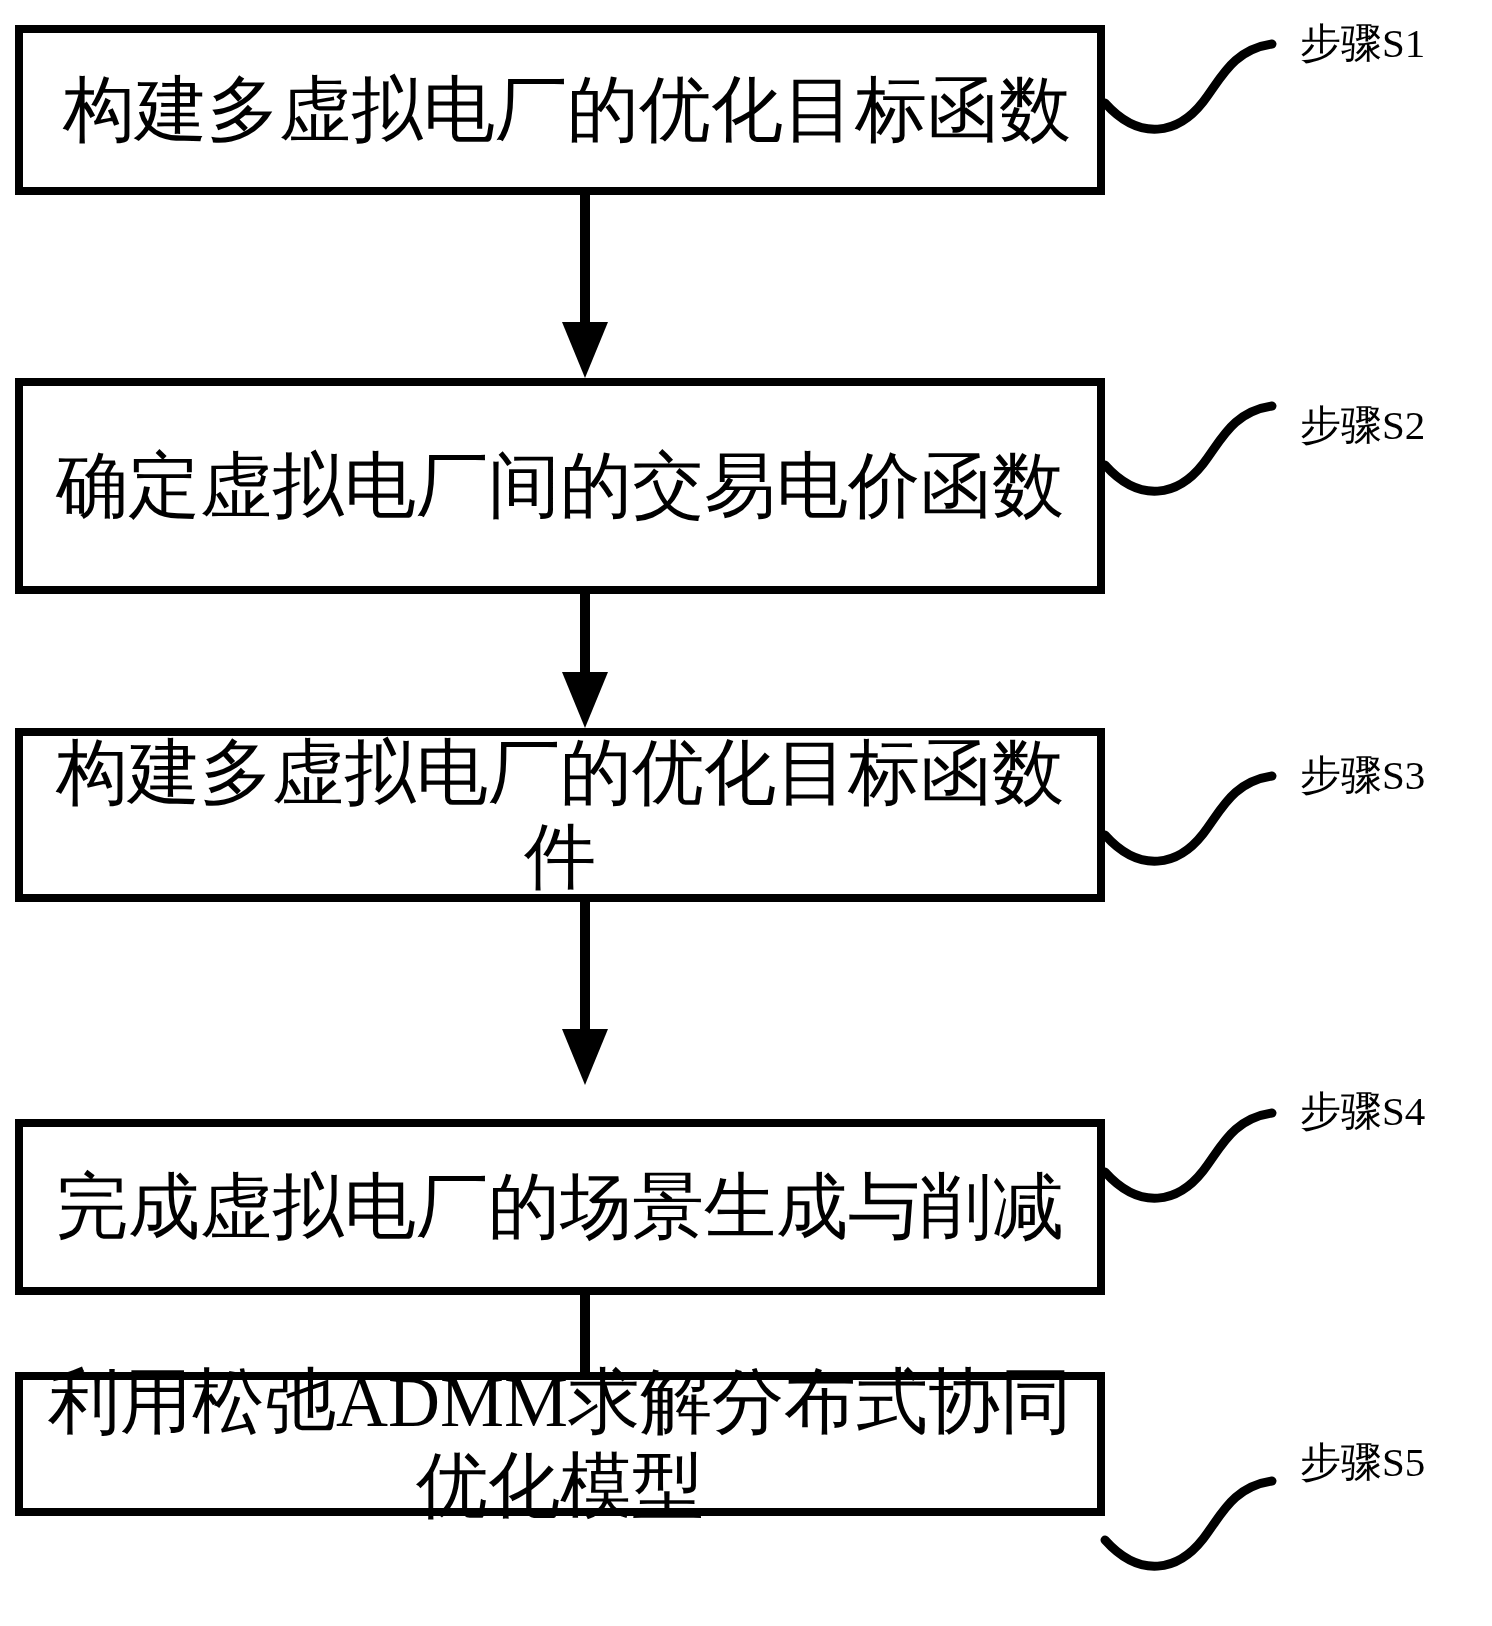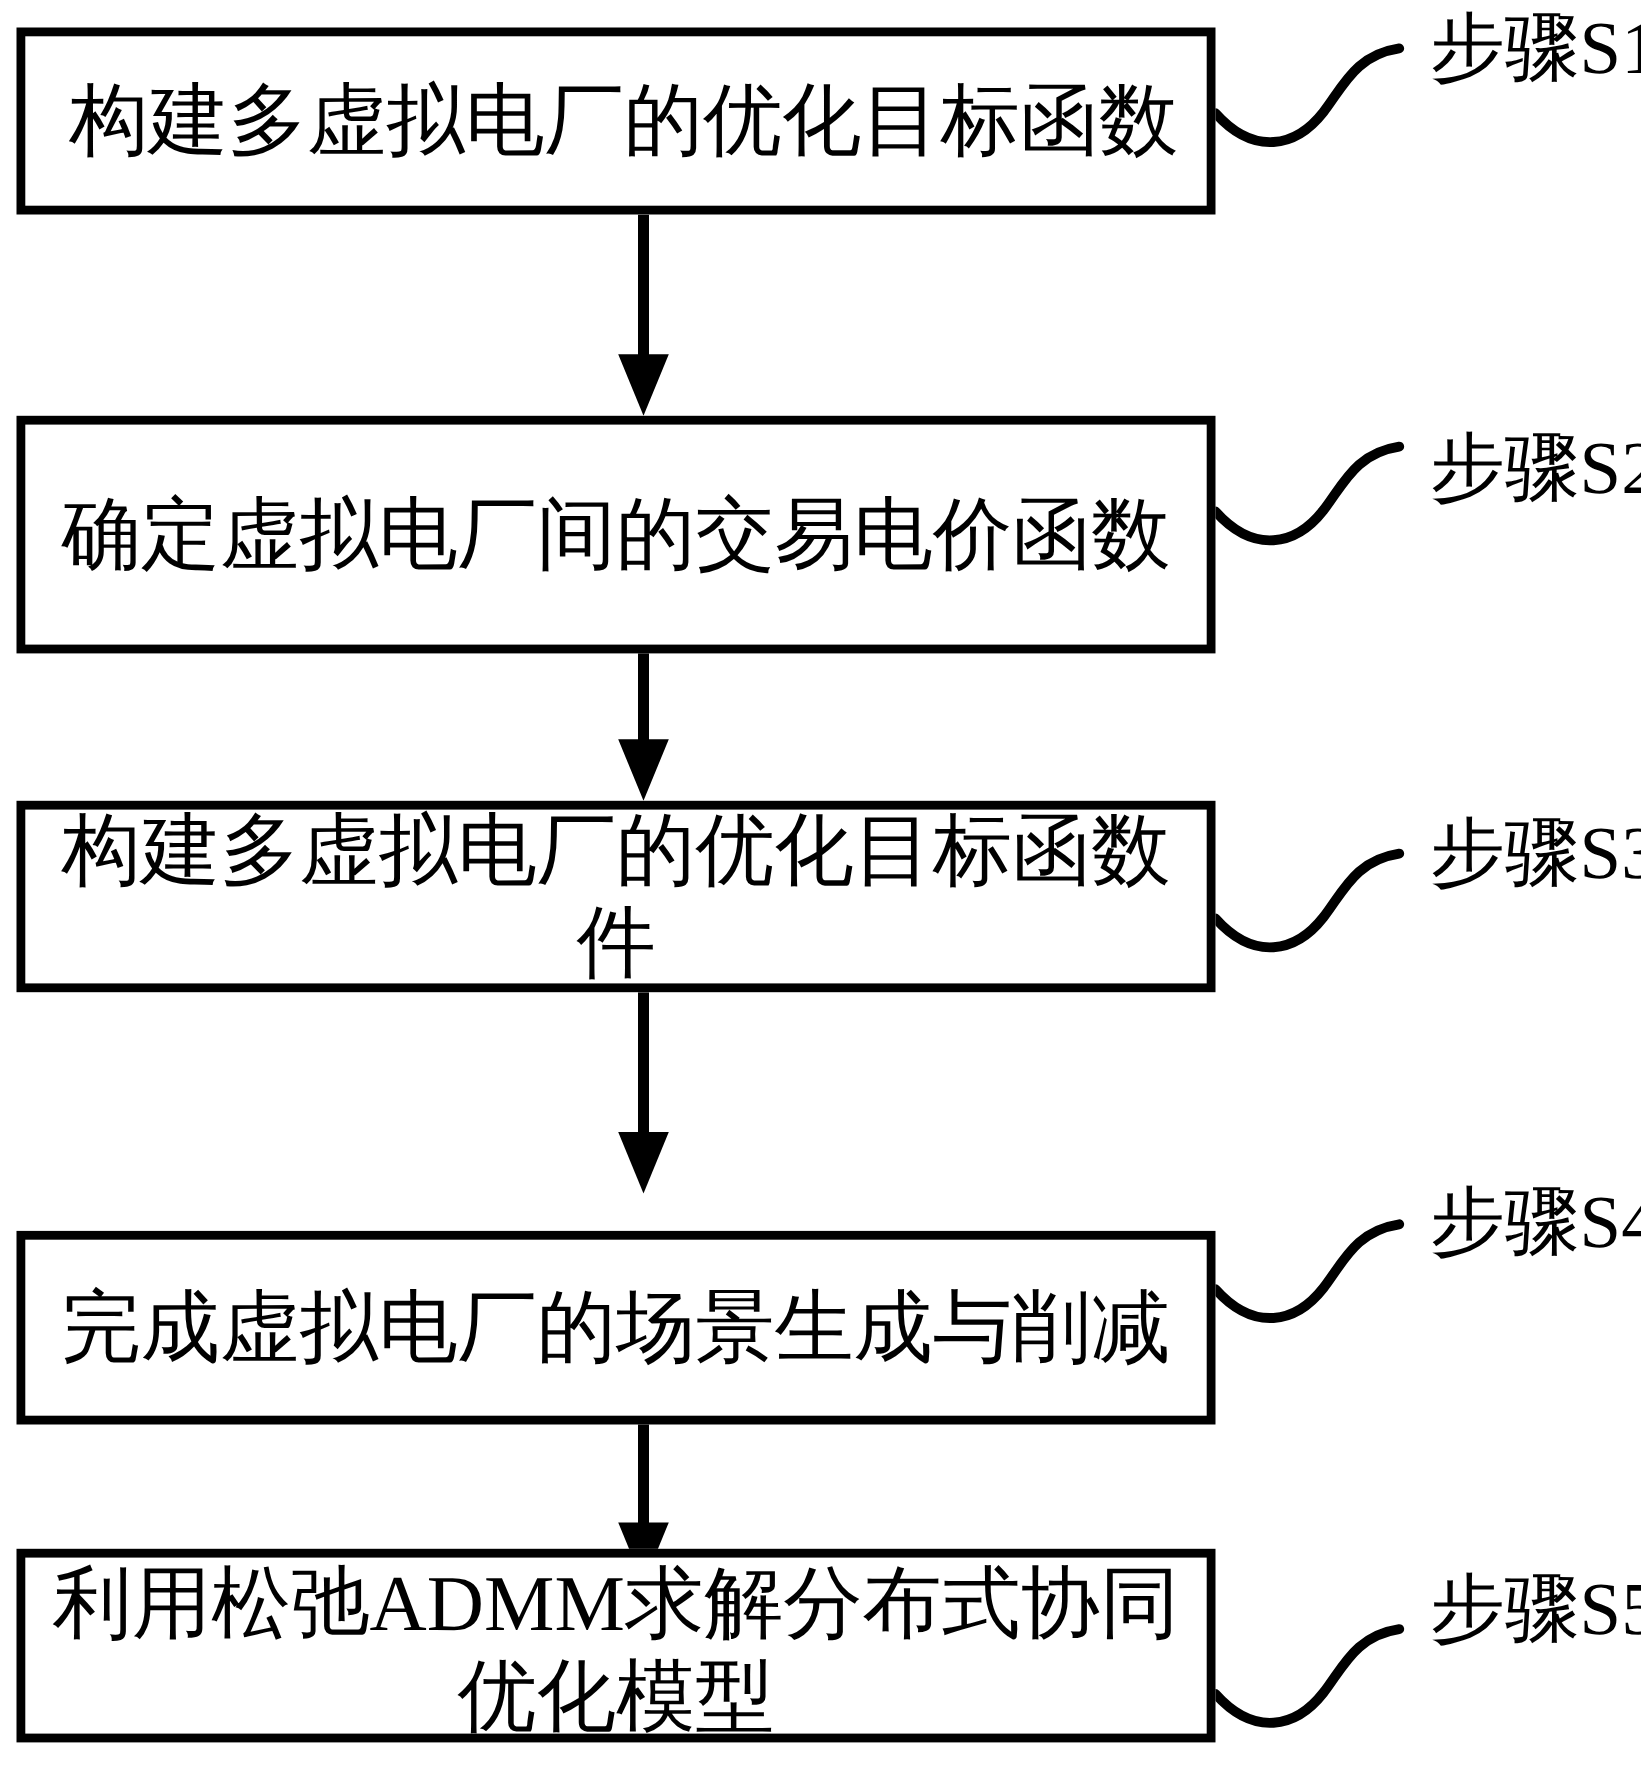--- a/index.html
+++ b/index.html
@@ -39,21 +39,21 @@
   .box-line {
     font-size: 72px;
     line-height: 84px;
     white-space: nowrap;
     letter-spacing: 0px;
   }
   .step-label {
     position: absolute;
     left: 1300px;
     width: 192px;
-    font-size: 68px;
+    font-size: 41px;
     line-height: 60px;
     white-space: nowrap;
     text-align: left;
   }
 </style>
 </head>
 <body>
 
 <div class="canvas">
 
@@ -93,21 +93,21 @@
 
   <div class="step-box" style="top:728px; height:174px;">
     <div class="box-line">构建多虚拟电厂的优化目标函数</div>
     <div class="box-line">件</div>
   </div>
 
   <div class="step-box" style="top:1119px; height:176px;">
     <div class="box-line">完成虚拟电厂的场景生成与削减</div>
   </div>
 
-  <div class="step-box" style="top:1408px; height:176px;justify-content:space-between;">
+  <div class="step-box" style="top:1372px; height:144px;">
     <div class="box-line">利用松弛ADMM求解分布式协同</div>
     <div class="box-line">优化模型</div>
   </div>
 
   <div class="step-label" style="top:13px;">步骤S1</div>
   <div class="step-label" style="top:395px;">步骤S2</div>
   <div class="step-label" style="top:745px;">步骤S3</div>
   <div class="step-label" style="top:1081px;">步骤S4</div>
   <div class="step-label" style="top:1432px;">步骤S5</div>
 

